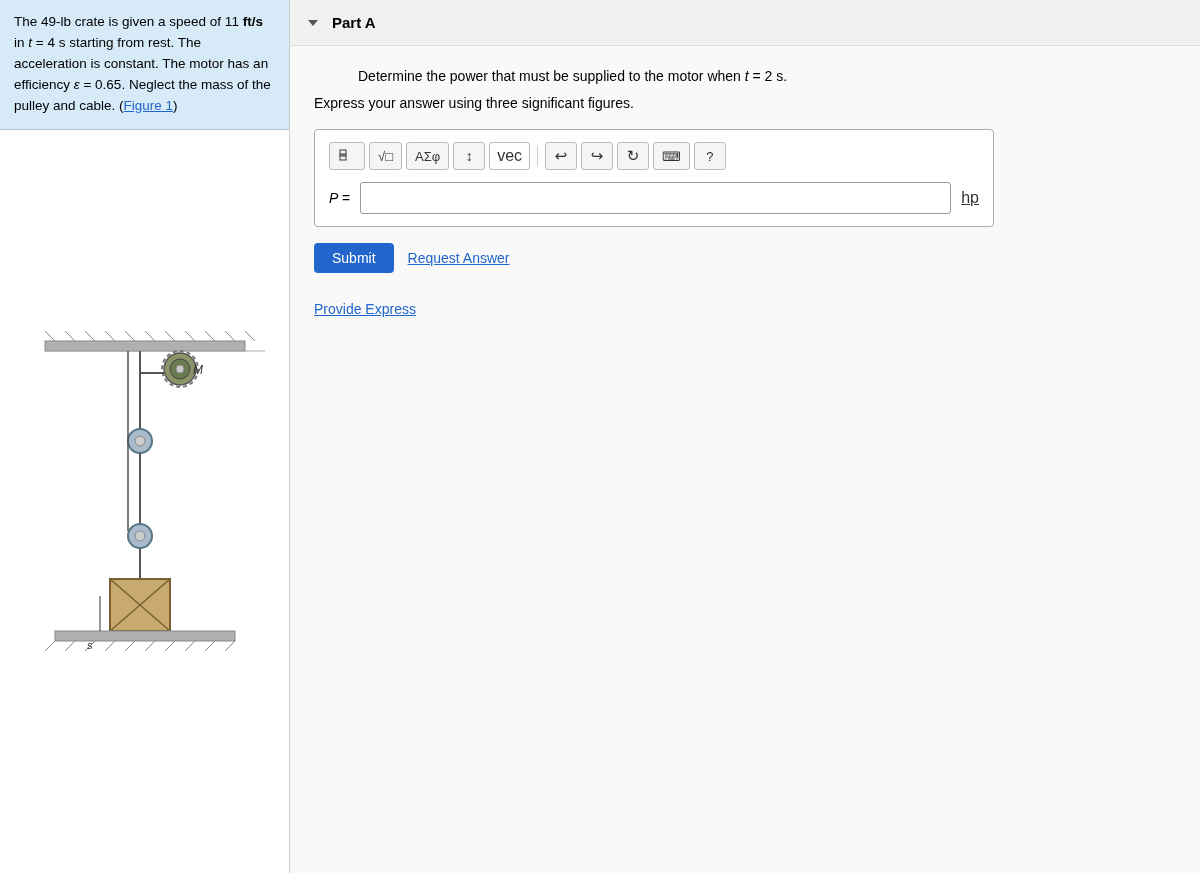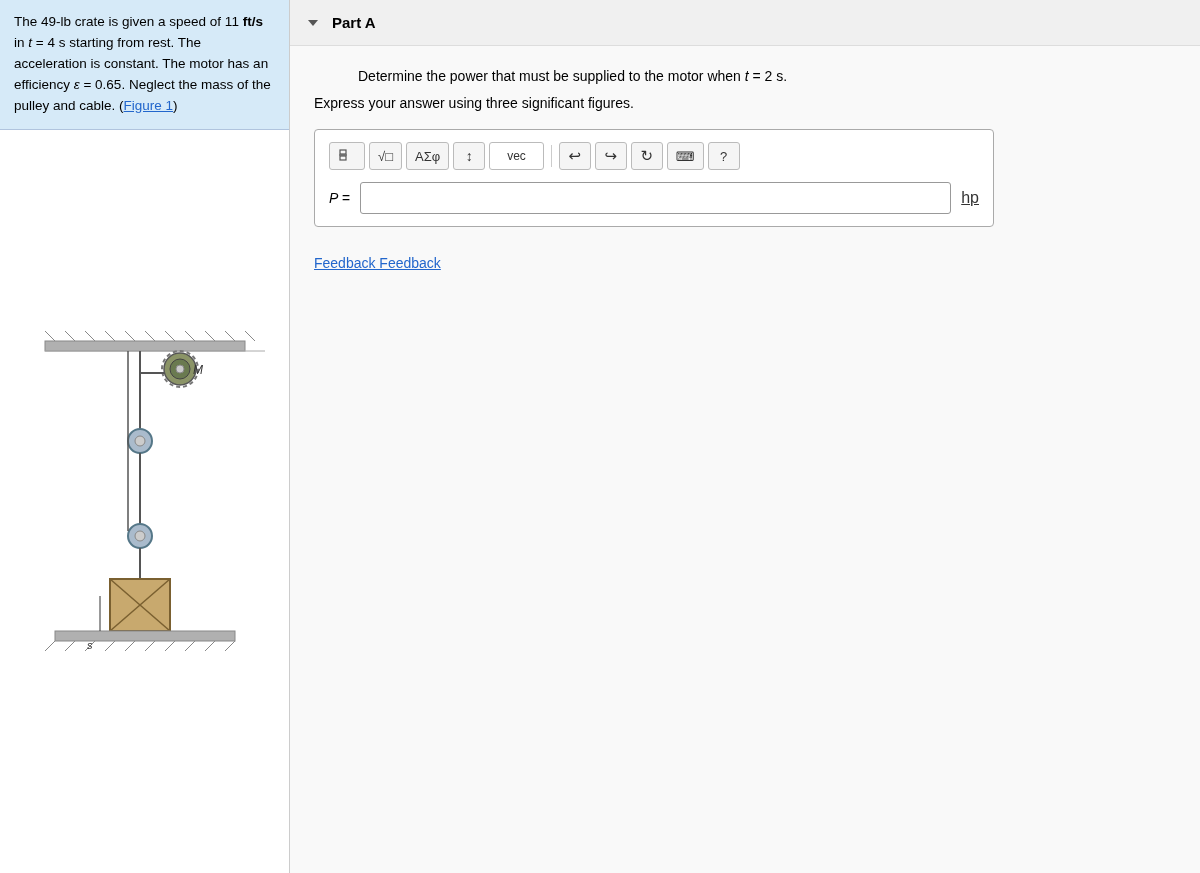--- a/index.html
+++ b/index.html
@@ -165,24 +165,24 @@
       cursor: pointer;
       display: flex;
       align-items: center;
       justify-content: center;
       min-width: 32px;
       height: 28px;
       color: #333;
     }
 
     .toolbar-btn.vec-btn {
-      font-size: 12px;
+      font-size: 16px;
       background: #fff;
       border: 1px solid #bbb;
-      padding: 3px 17px;
+      padding: 3px 7px;
     }
 
     .toolbar-separator {
       width: 1px;
       height: 22px;
       background: #ccc;
       margin: 0 3px;
     }
 
     .input-row {
@@ -408,19 +408,23 @@
       </div>
 
       <div class="input-row">
         <span class="p-label">P =</span>
         <input type="text" class="answer-input" placeholder="" style="">
         <span class="unit-label">hp</span>
       </div>
 
     </div>
 
+    <div class="action-row">
+      <button class="submit-btn">Submit</button>
+      <a href="#" class="request-answer-link">Request Answer</a>
+    </div>
 
     <div class="provide-feedback">
-      <a href="#">Feedback Feedback</a>
+      <a href="#">Provide Express</a>
     </div>
 
   </div>
 </div>
 
 </body></html>

